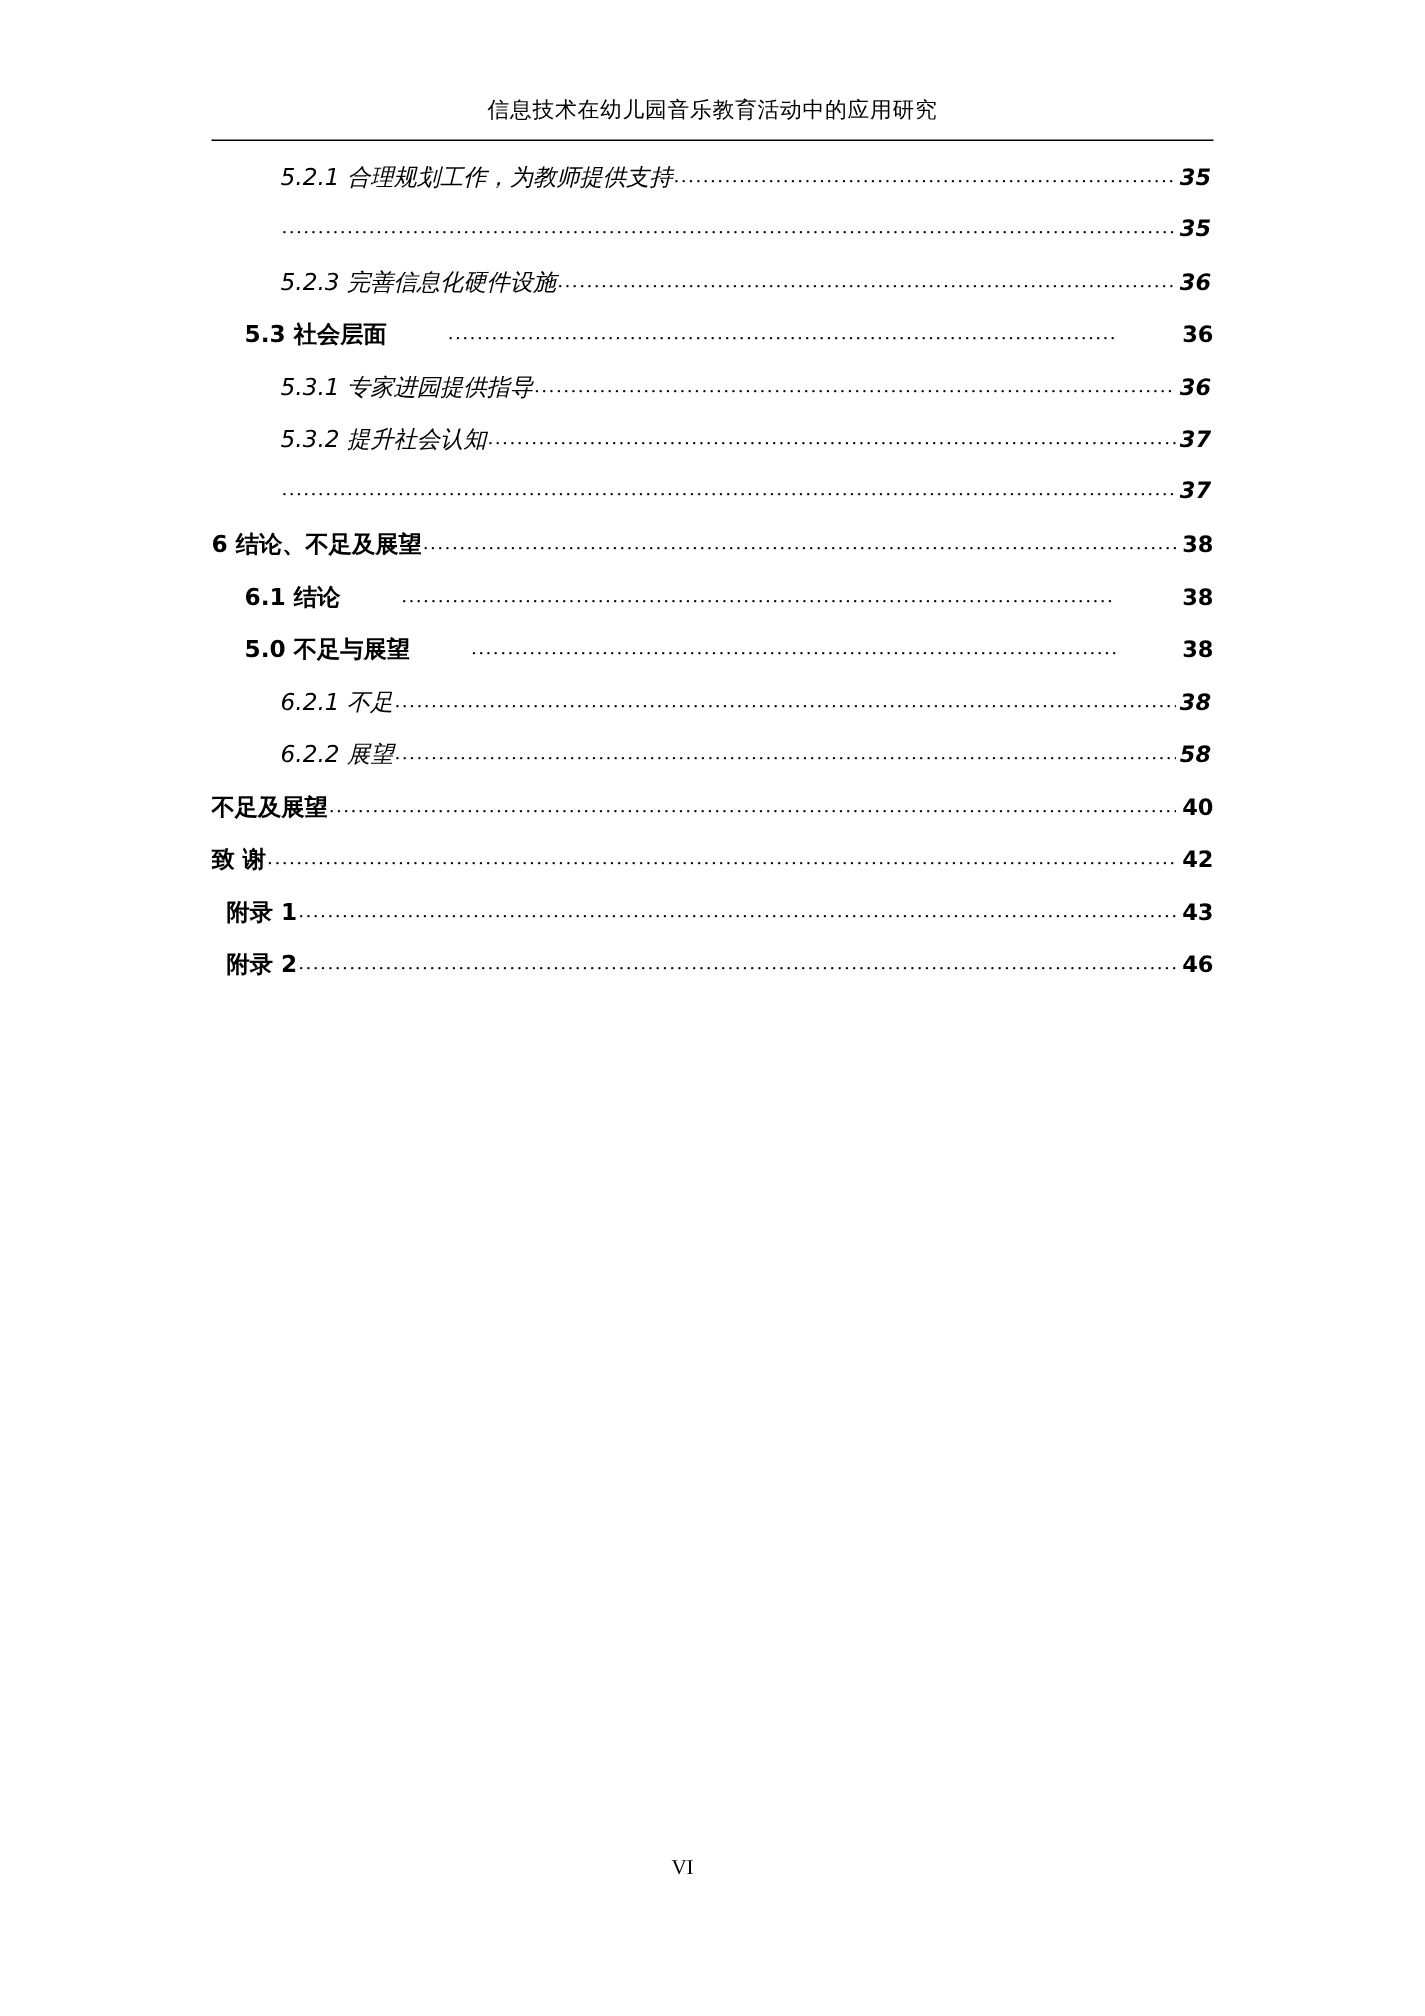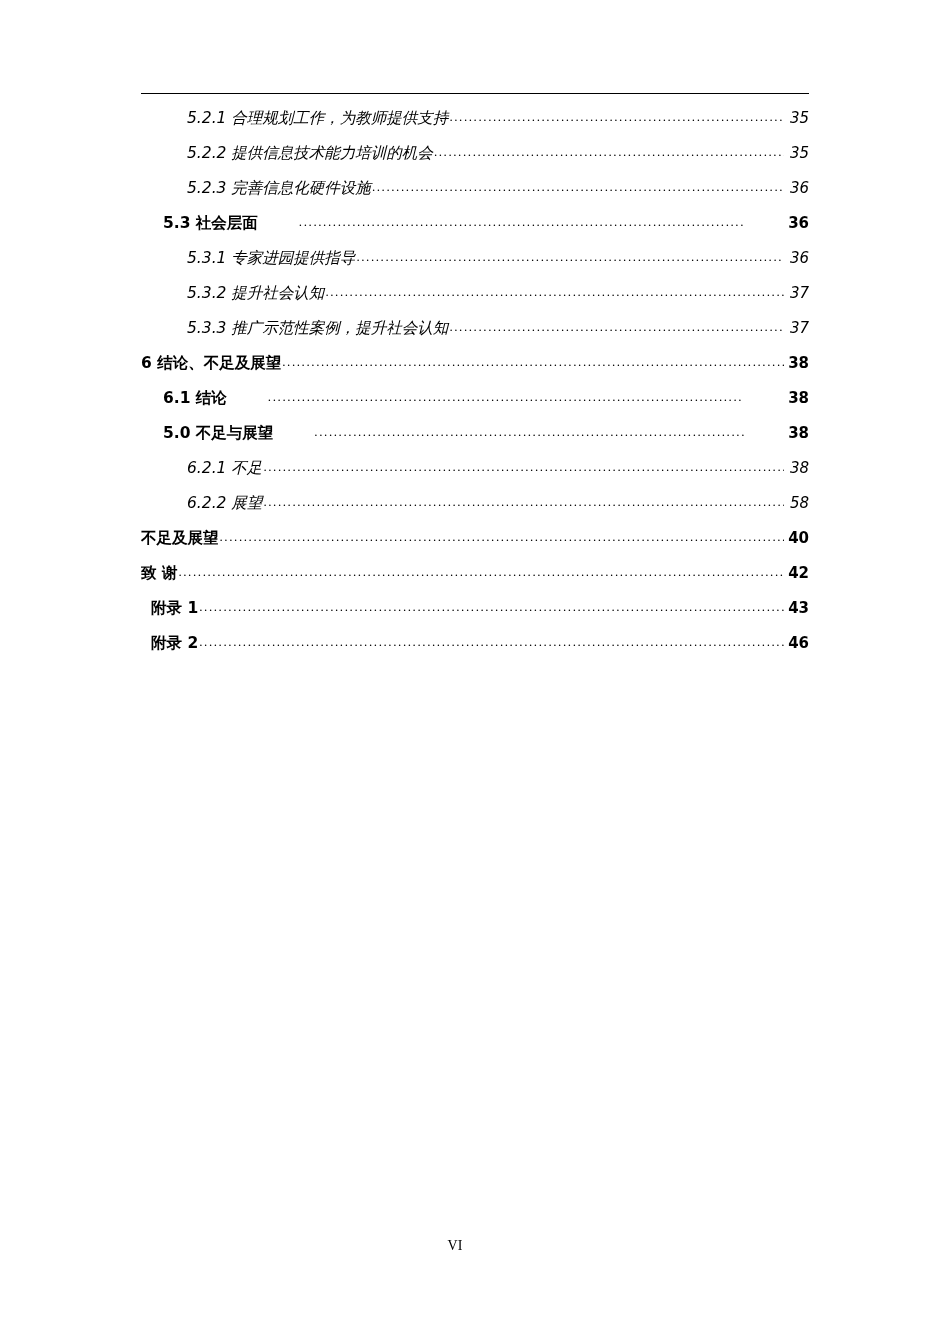--- a/index.html
+++ b/index.html
@@ -64,56 +64,57 @@
     font-size: 13px;
     letter-spacing: 1.6px;
     color: #000;
   }
   .toc-page {
     flex: 0 0 auto;
     font-size: 15px;
     font-family: "DejaVu Sans", sans-serif;
     text-align: right;
     min-width: 24px;
+    font-weight: bold;
   }
   
   .lvl-h1 { padding-left: 0px; }
   .lvl-h2 { padding-left: 22px; gap: 40px; }
   .lvl-h3 { padding-left: 46px; }
   .lvl-ap { padding-left: 10px; }
   .lvl-ref { padding-left: 0px; }
 
   .bold { font-weight: bold; }
-  .ital { font-style: italic; }
+  .ital { font-style: italic; text-align: center; }
 
   .footer {
     position: absolute;
     top: 1238px;
     left: 0;
     width: 910px;
     text-align: center;
     font-size: 14px;
     font-family: "Liberation Serif", serif;
   }
 </style>
 </head>
 <body>
 
 <div class="page">
 
+  <div class="header">信息技术在幼儿园音乐教育活动中的应用研究</div>
   <div class="header-rule"></div>
 
   <div class="toc">
       <div class="toc-row lvl-h3">
         <span class="toc-label ital">5.2.1  合理规划工作，为教师提供支持</span>
         <span class="toc-dots">........................................................................................................................................................................................................</span>
         <span class="toc-page ital">35</span>
       </div>
       <div class="toc-row lvl-h3">
-        <span class="toc-label ital">5.2.2  提供信息技术能力培训的机会</span>
         <span class="toc-dots">........................................................................................................................................................................................................</span>
         <span class="toc-page ital">35</span>
       </div>
       <div class="toc-row lvl-h3">
         <span class="toc-label ital">5.2.3  完善信息化硬件设施</span>
         <span class="toc-dots">........................................................................................................................................................................................................</span>
         <span class="toc-page ital">36</span>
       </div>
       <div class="toc-row lvl-h2">
         <span class="toc-label bold">5.3  社会层面</span>
@@ -124,21 +125,20 @@
         <span class="toc-label ital">5.3.1  专家进园提供指导</span>
         <span class="toc-dots">........................................................................................................................................................................................................</span>
         <span class="toc-page ital">36</span>
       </div>
       <div class="toc-row lvl-h3">
         <span class="toc-label ital">5.3.2  提升社会认知</span>
         <span class="toc-dots">........................................................................................................................................................................................................</span>
         <span class="toc-page ital">37</span>
       </div>
       <div class="toc-row lvl-h3">
-        <span class="toc-label ital">5.3.3  推广示范性案例，提升社会认知</span>
         <span class="toc-dots">........................................................................................................................................................................................................</span>
         <span class="toc-page ital">37</span>
       </div>
       <div class="toc-row lvl-h1">
         <span class="toc-label bold">6  结论、不足及展望</span>
         <span class="toc-dots">........................................................................................................................................................................................................</span>
         <span class="toc-page bold">38</span>
       </div>
       <div class="toc-row lvl-h2">
         <span class="toc-label bold">6.1  结论</span>

